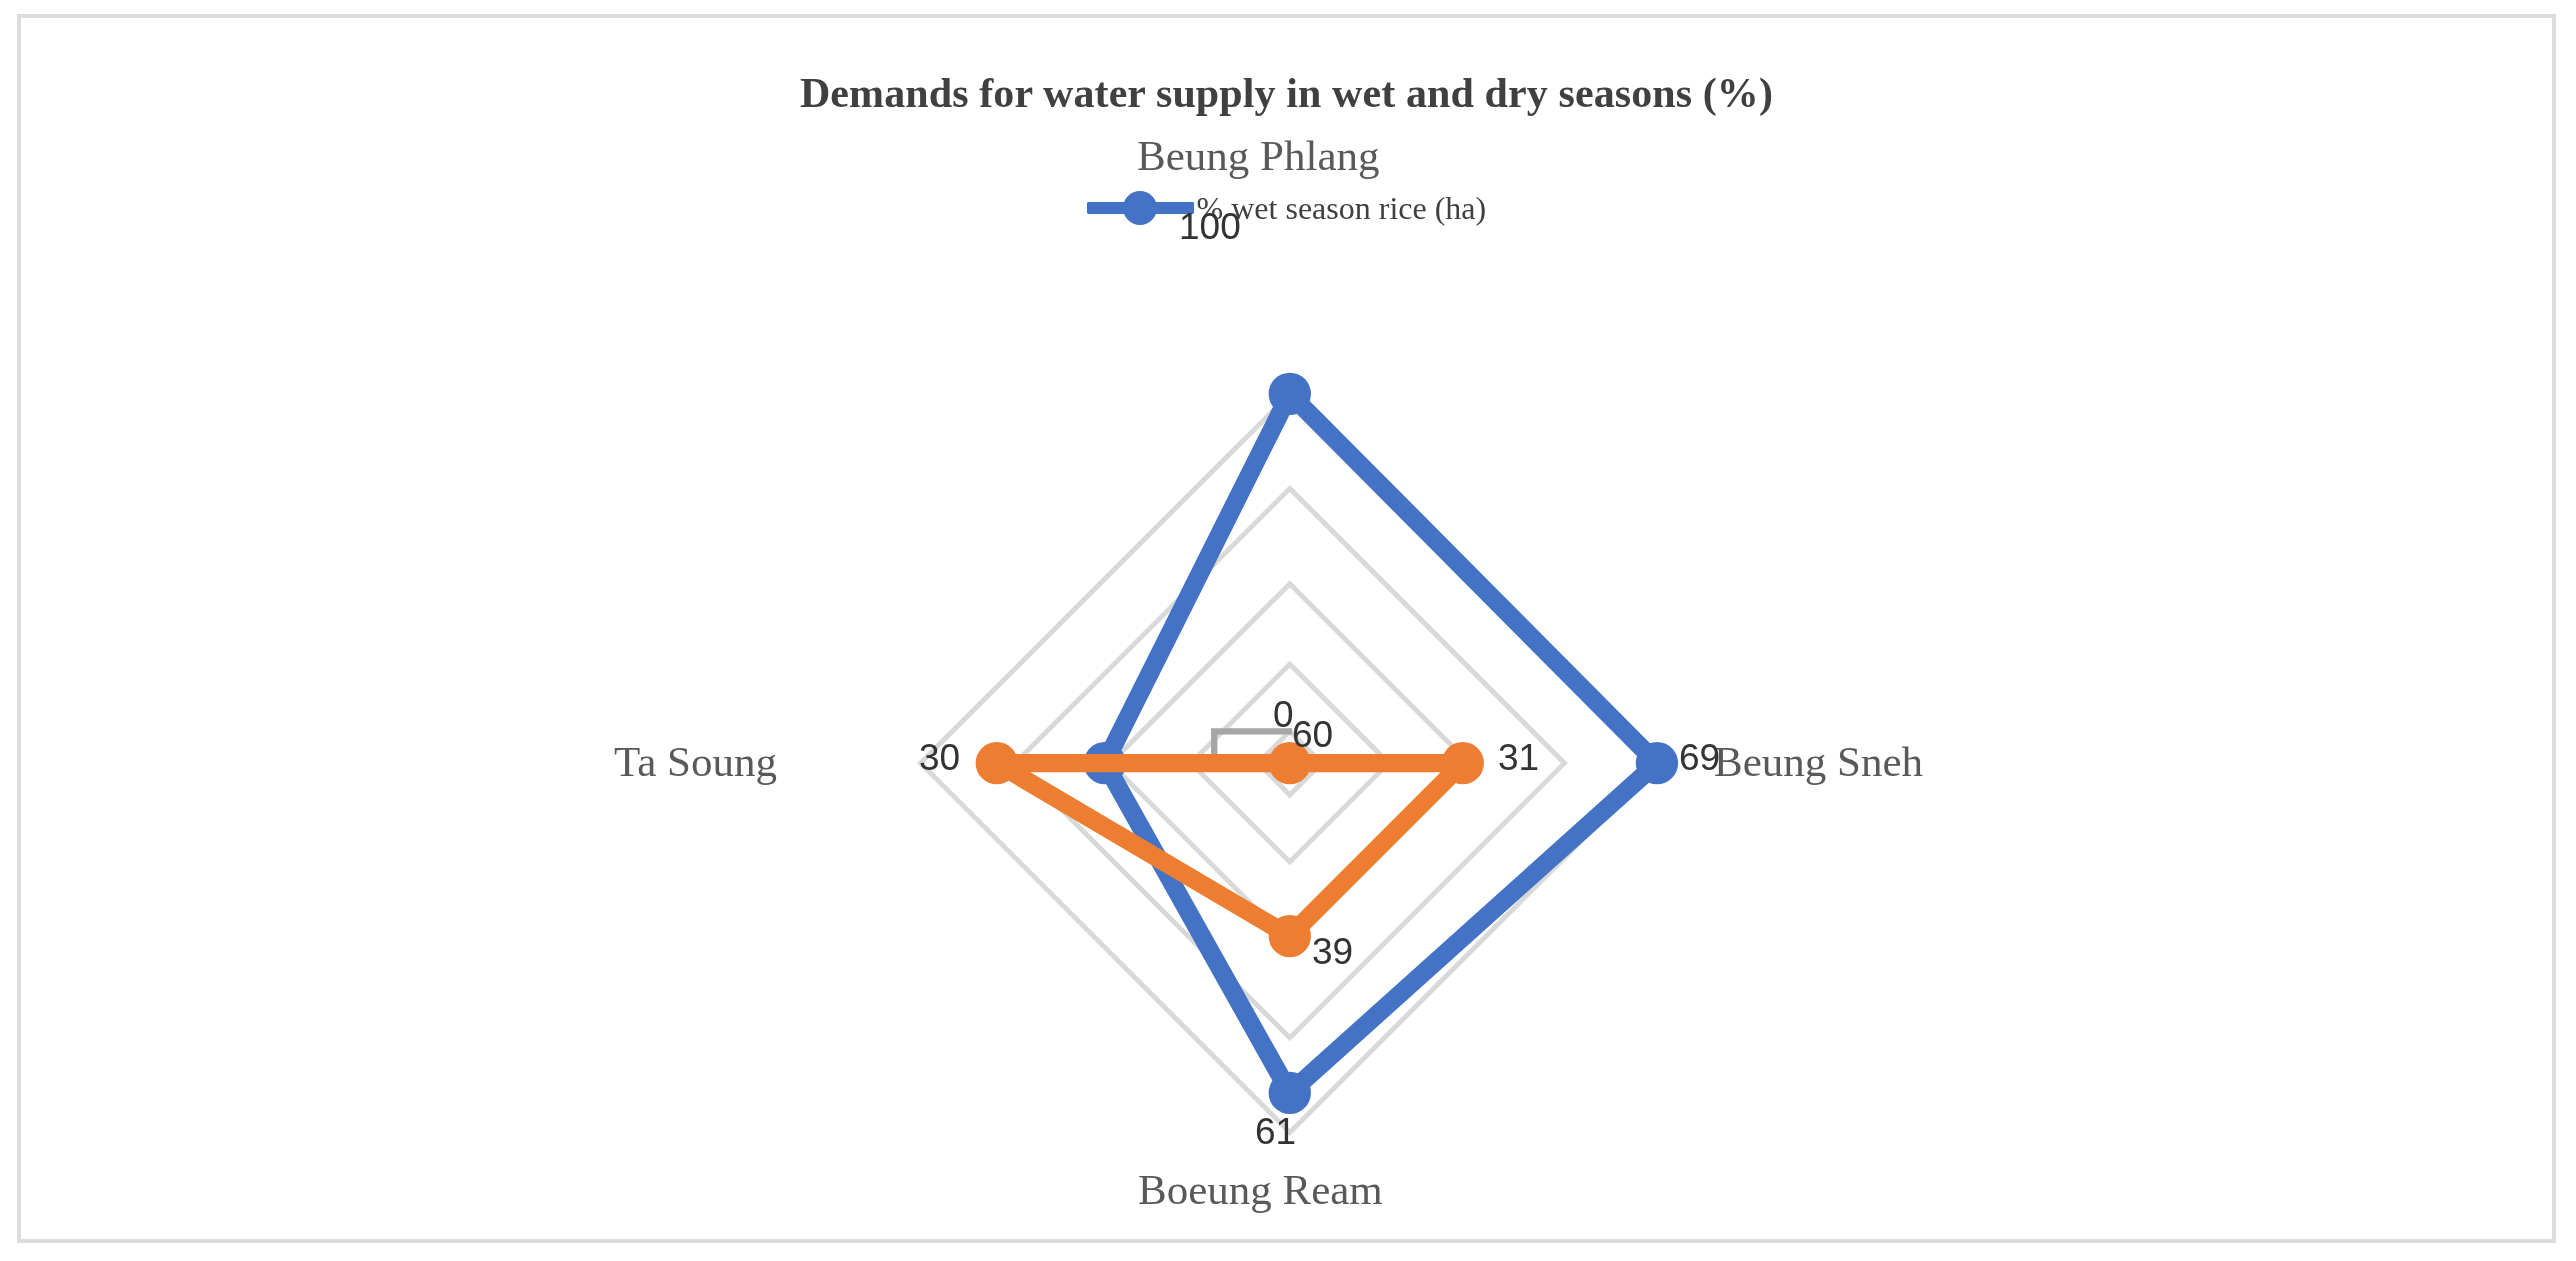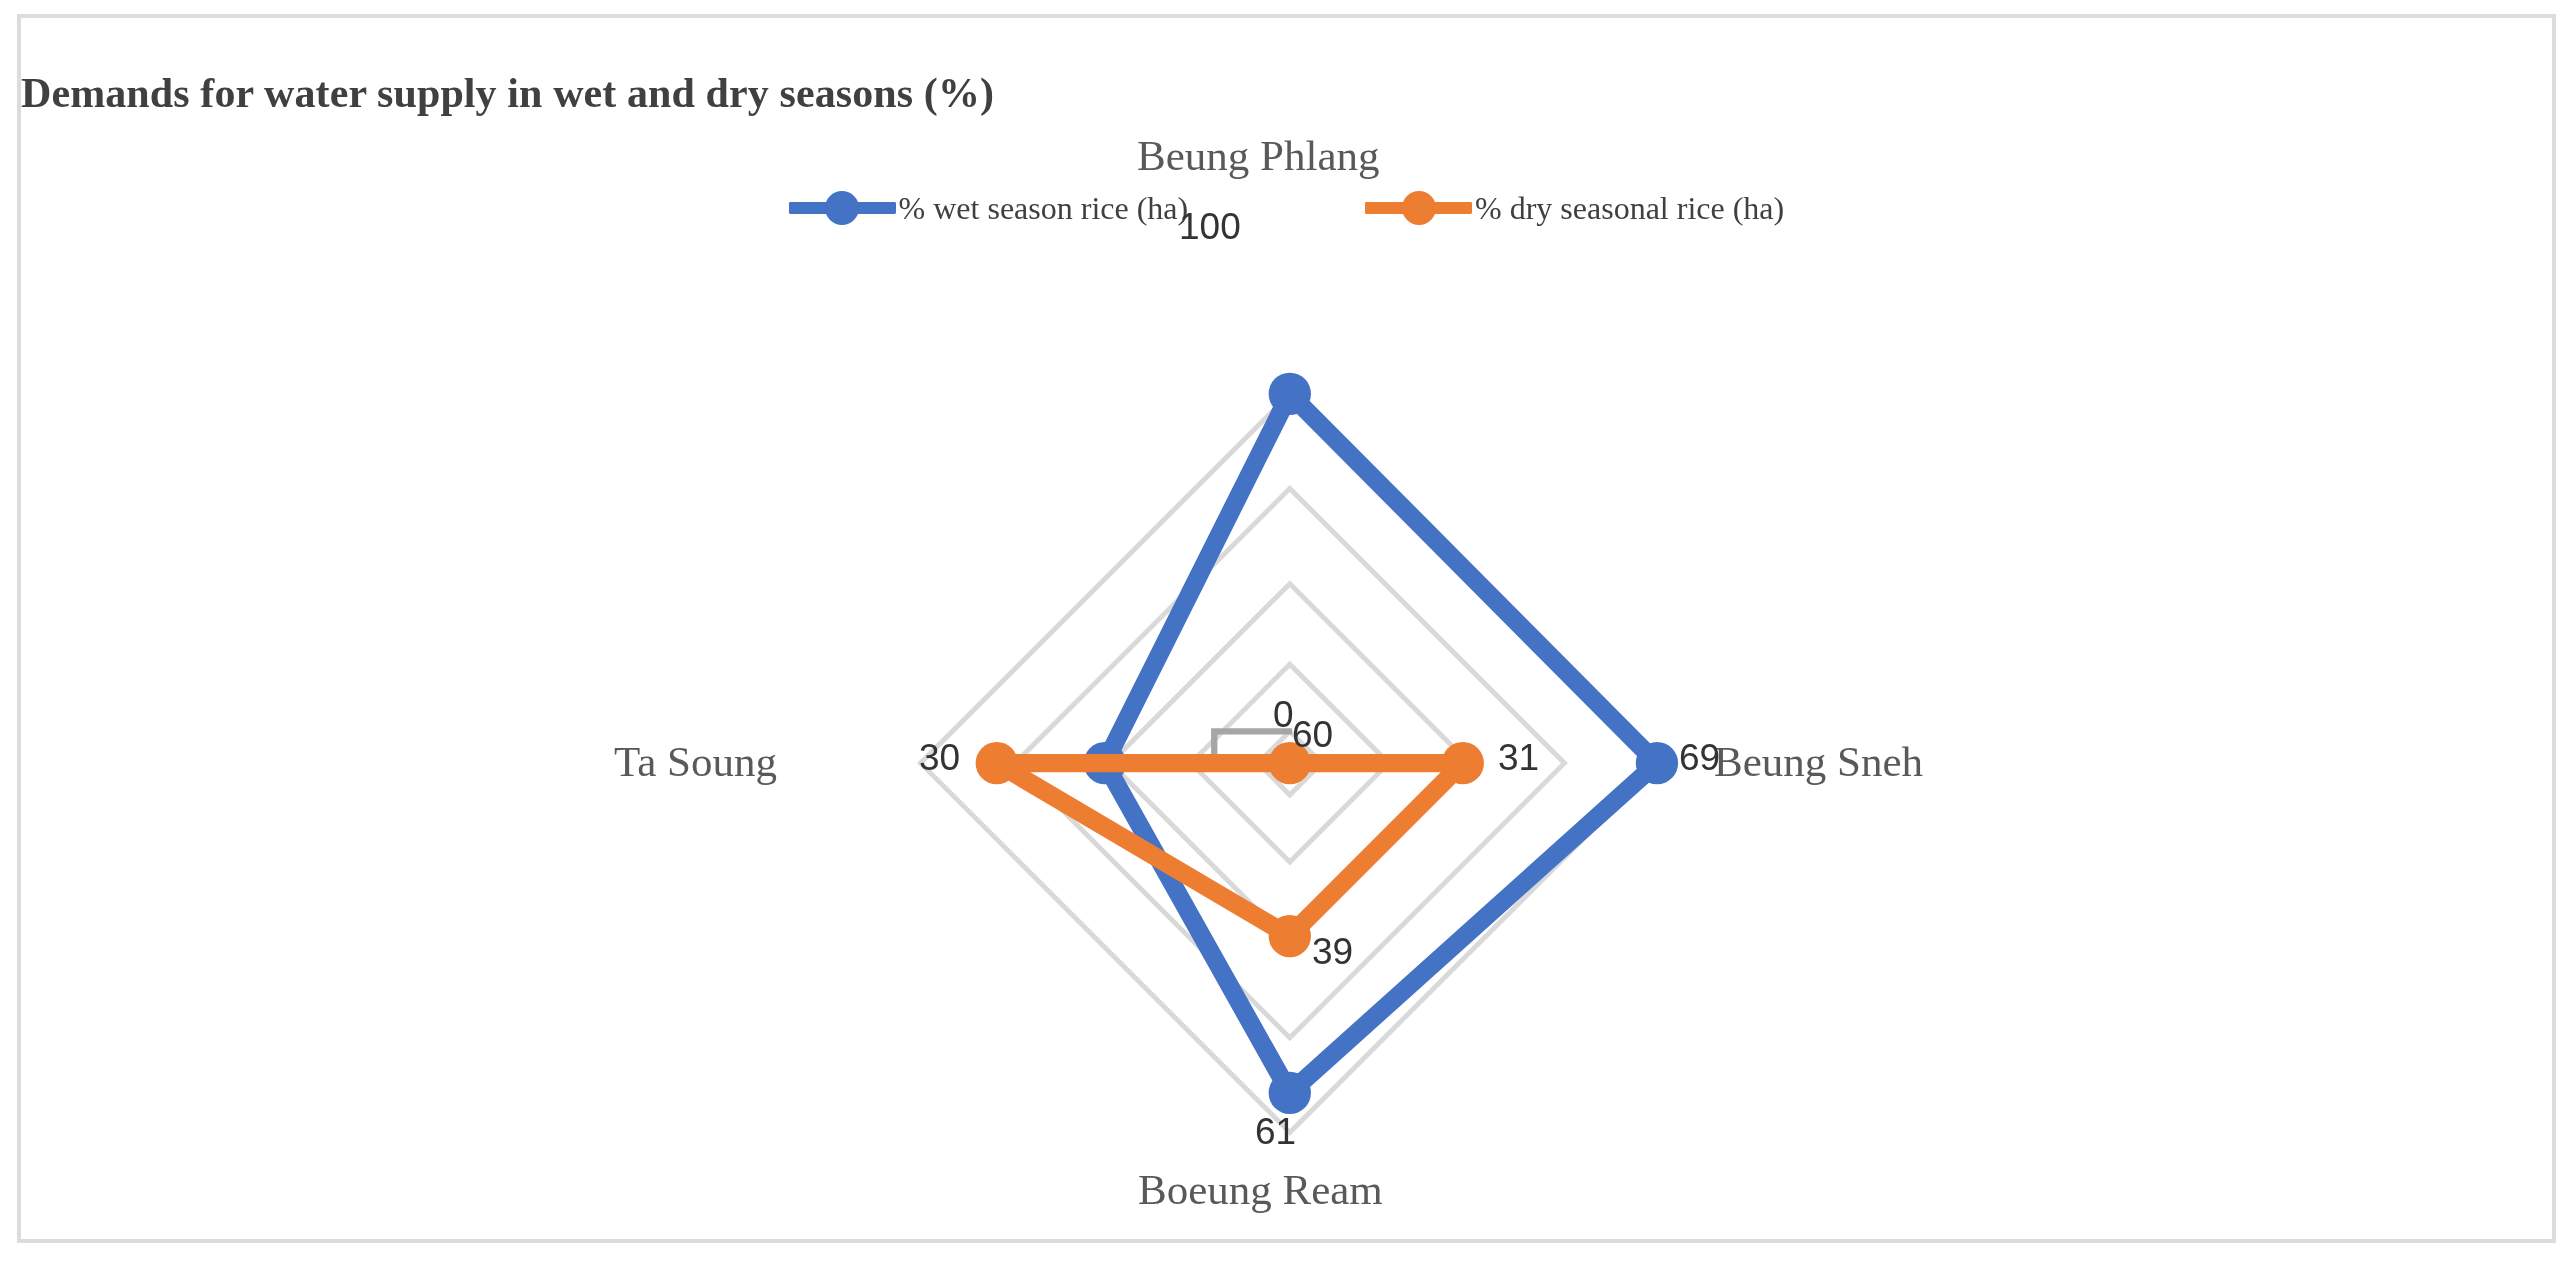--- a/index.html
+++ b/index.html
@@ -25,20 +25,21 @@
     box-sizing: border-box;
     background: #ffffff;
   }
 
   
   #chart-title {
     position: absolute;
     left: 0;
     top: 51px;
     width: 100%;
+    text-align: center;
     font-family: "Liberation Serif", "DejaVu Serif", serif;
     font-weight: bold;
     font-size: 42px;
     color: #404040;
     letter-spacing: 0.1px;
     white-space: nowrap;
   }
 
   
   #chart-legend {
@@ -129,27 +130,20 @@
   <div id="chart-legend">
 
     <div class="legend-entry">
       <span class="legend-marker">
         <span class="lm-line" style="background:#4472C4;"></span>
         <span class="lm-dot" style="background:#4472C4;"></span>
       </span>
       <span class="legend-label">% wet season rice (ha)</span>
     </div>
 
-    <div class="legend-entry">
-      <span class="legend-marker">
-        <span class="lm-line" style="background:#ED7D31;"></span>
-        <span class="lm-dot" style="background:#ED7D31;"></span>
-      </span>
-      <span class="legend-label">% dry seasonal rice (ha)</span>
-    </div>
 
   </div>
 
   <div id="plot-area">
 
     <svg id="radar-svg" width="2539" height="1229" viewBox="0 0 3596 1740">
 
       <g fill="none" stroke="#D9D9D9" stroke-width="7" stroke-linejoin="miter">
         <polygon points="1797,1010 1842,1055 1797,1100 1752,1055"></polygon>
         <polygon points="1797,915 1937,1055 1797,1195 1657,1055"></polygon>

